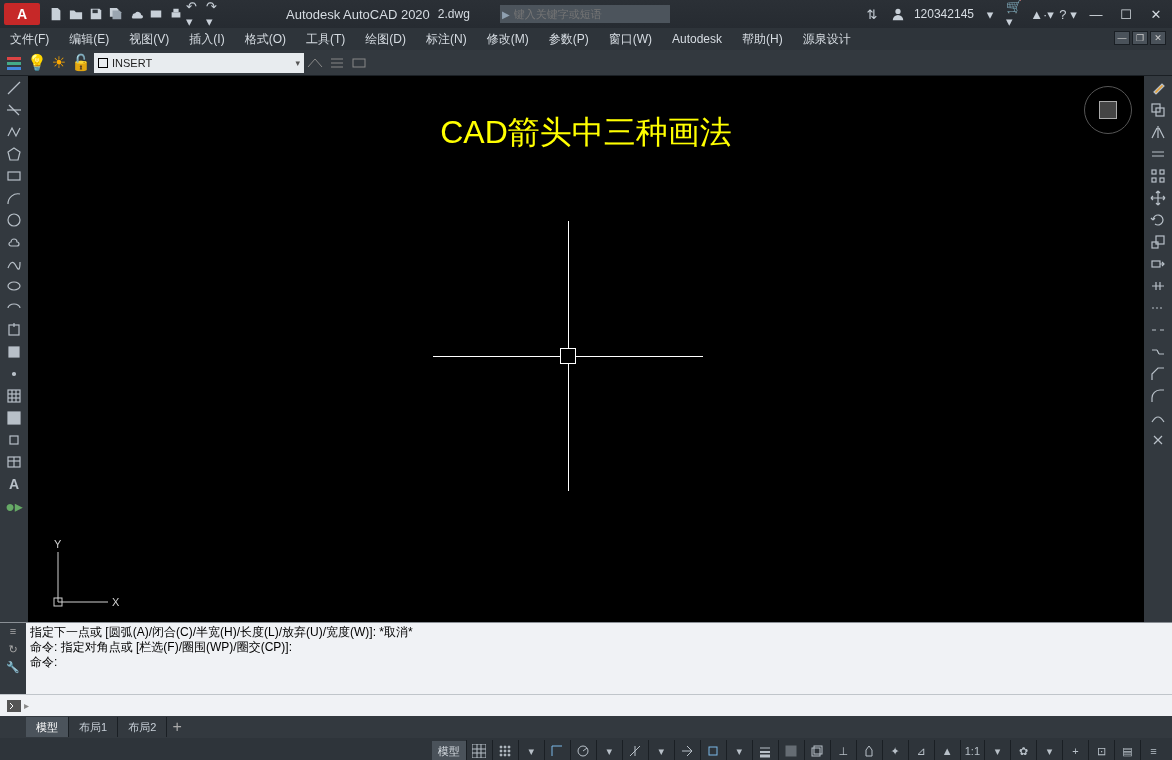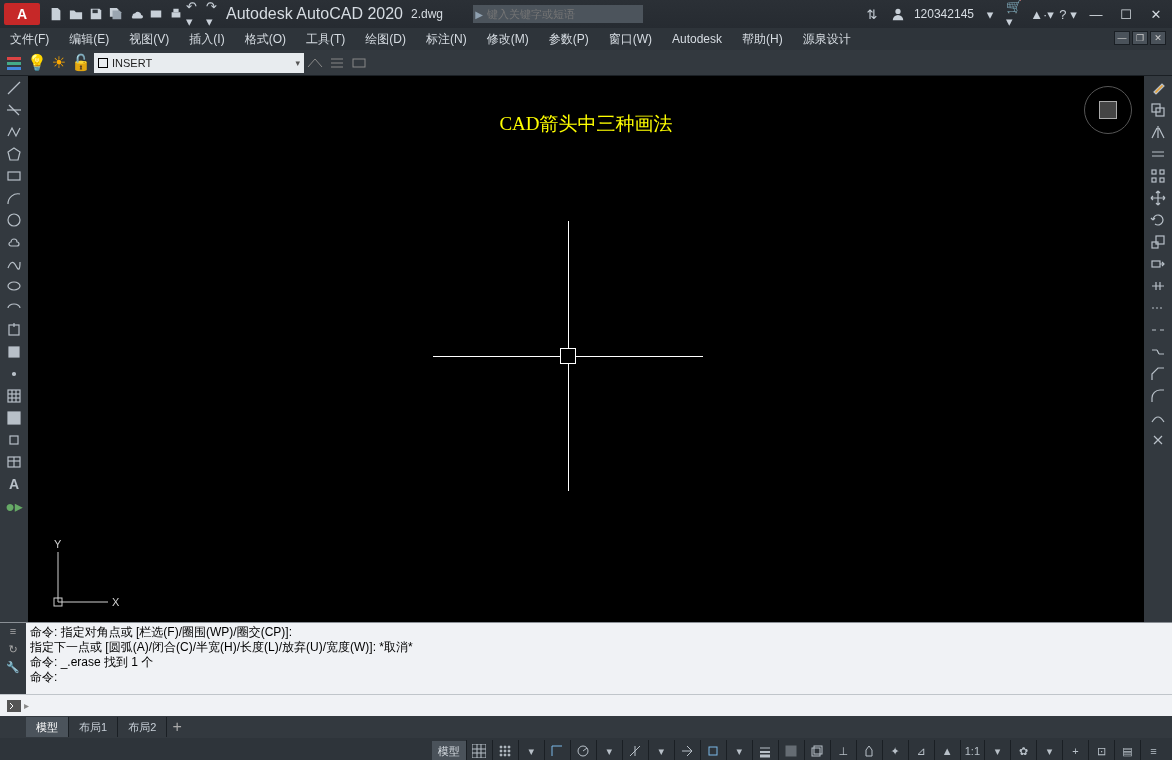--- a/index.html
+++ b/index.html
@@ -3,21 +3,21 @@
 <meta charset="utf-8">
 <style>
 * { margin: 0; padding: 0; box-sizing: border-box; font-family: "Microsoft YaHei", sans-serif; }
 body { width: 1172px; height: 760px; background: #33393f; overflow: hidden; position: relative; }
 
 
 .titlebar { height: 28px; background: linear-gradient(to bottom, #2b3036, #262b31); display: flex; align-items: center; padding: 0 4px; }
 .app-logo { width: 36px; height: 22px; background: #c62828; display: flex; align-items: center; justify-content: center; color: #fff; font-weight: bold; font-size: 14px; border-radius: 2px; margin-right: 6px; }
 .qat-icon { width: 20px; height: 20px; display: flex; align-items: center; justify-content: center; color: #c8d0d8; font-size: 13px; cursor: pointer; }
 .qat-icon svg { width: 14px; height: 14px; fill: #c8d0d8; }
-.app-title { color: #d6dce2; font-size: 16px; }
+.app-title { color: #d6dce2; font-size: 13px; margin-left: 60px; }
 .file-name { color: #d6dce2; font-size: 12px; margin-left: 8px; }
 .search-box { margin-left: 30px; width: 170px; height: 18px; background: #4c545c; display: flex; align-items: center; }
 .search-arrow { width: 12px; color: #8fa0b0; font-size: 10px; text-align: center; }
 .search-input { flex: 1; background: transparent; border: none; color: #aaa; font-size: 11px; padding: 0 2px; outline: none; }
 .title-right { margin-left: auto; display: flex; align-items: center; gap: 6px; }
 .user-name { color: #d6dce2; font-size: 12px; }
 .win-btn { width: 24px; height: 20px; display: flex; align-items: center; justify-content: center; color: #d6dce2; font-size: 13px; cursor: pointer; }
 
 
 .menubar { height: 22px; background: #2e343a; display: flex; align-items: center; position: relative; }
@@ -30,21 +30,21 @@
 .lb-icon { width: 22px; height: 22px; display: flex; align-items: center; justify-content: center; cursor: pointer; }
 .layer-dropdown { width: 210px; height: 20px; background: #e8ecef; display: flex; align-items: center; padding: 0 4px; font-size: 11px; color: #222; margin-left: 2px; }
 .layer-dropdown .dd-arrow { margin-left: auto; color: #555; font-size: 9px; }
 
 
 .main { display: flex; height: 546px; background: #000; }
 .left-tools, .right-tools { width: 28px; background: #33393f; display: flex; flex-direction: column; align-items: center; padding-top: 2px; gap: 2px; }
 .tool-btn { width: 22px; height: 20px; display: flex; align-items: center; justify-content: center; cursor: pointer; color: #b8c0c8; }
 .tool-btn svg { width: 16px; height: 16px; stroke: #b8c0c8; fill: none; stroke-width: 1.2; }
 .canvas { flex: 1; position: relative; background: #000; }
-.canvas-title { position: absolute; top: 35px; left: 50%; transform: translateX(-50%); color: #ffff00; font-size: 19px; font-family: Liberation Serif, serif; }
+.canvas-title { position: absolute; top: 35px; left: 50%; transform: translateX(-50%); color: #ffff00; font-size: 32px; font-family: Liberation Sans, sans-serif; }
 .crosshair { position: absolute; top: 280px; left: 540px; }
 .crosshair .h { position: absolute; width: 270px; height: 1px; background: #fff; top: 0; left: -135px; }
 .crosshair .v { position: absolute; width: 1px; height: 270px; background: #fff; top: -135px; left: 0; }
 .crosshair .box { position: absolute; width: 16px; height: 16px; border: 1px solid #fff; top: -8px; left: -8px; background: #000; }
 .ucs { position: absolute; bottom: 10px; left: 20px; }
 .ucs-line { stroke: #d0d0d0; stroke-width: 1; fill: none; }
 .ucs text { fill: #d0d0d0; font-size: 11px; }
 .viewcube { position: absolute; top: 10px; right: 10px; width: 50px; height: 50px; }
 .viewcube-circle { width: 48px; height: 48px; border: 1px solid #555; border-radius: 50%; display: flex; align-items: center; justify-content: center; }
 .viewcube-inner { width: 18px; height: 18px; border: 1px solid #aaa; background: #444; }
@@ -417,23 +417,22 @@
   </div>
 </div>
 
 <div class="cmd-area">
   <div class="cmd-left">
     <div>≡</div>
     <div>↻</div>
     <div>🔧</div>
   </div>
   <div class="cmd-text">
+    <div>指定下一点或 [圆弧(A)/闭合(C)/半宽(H)/长度(L)/放弃(U)/宽度(W)]: *取消*</div>
     <div>命令: 指定对角点或 [栏选(F)/圈围(WP)/圈交(CP)]:</div>
-    <div>指定下一点或 [圆弧(A)/闭合(C)/半宽(H)/长度(L)/放弃(U)/宽度(W)]: *取消*</div>
-    <div>命令: _.erase 找到 1 个</div>
     <div>命令:</div>
   </div>
 </div>
 <div class="cmd-input-row">
   <div class="ci-icon">
       <svg width="14" height="12">
         <rect x="0" y="0" width="14" height="12" fill="#555"></rect>
         <path d="M3 3l3 3-3 3" stroke="#fff" fill="none"></path>
       </svg>
     </div>

